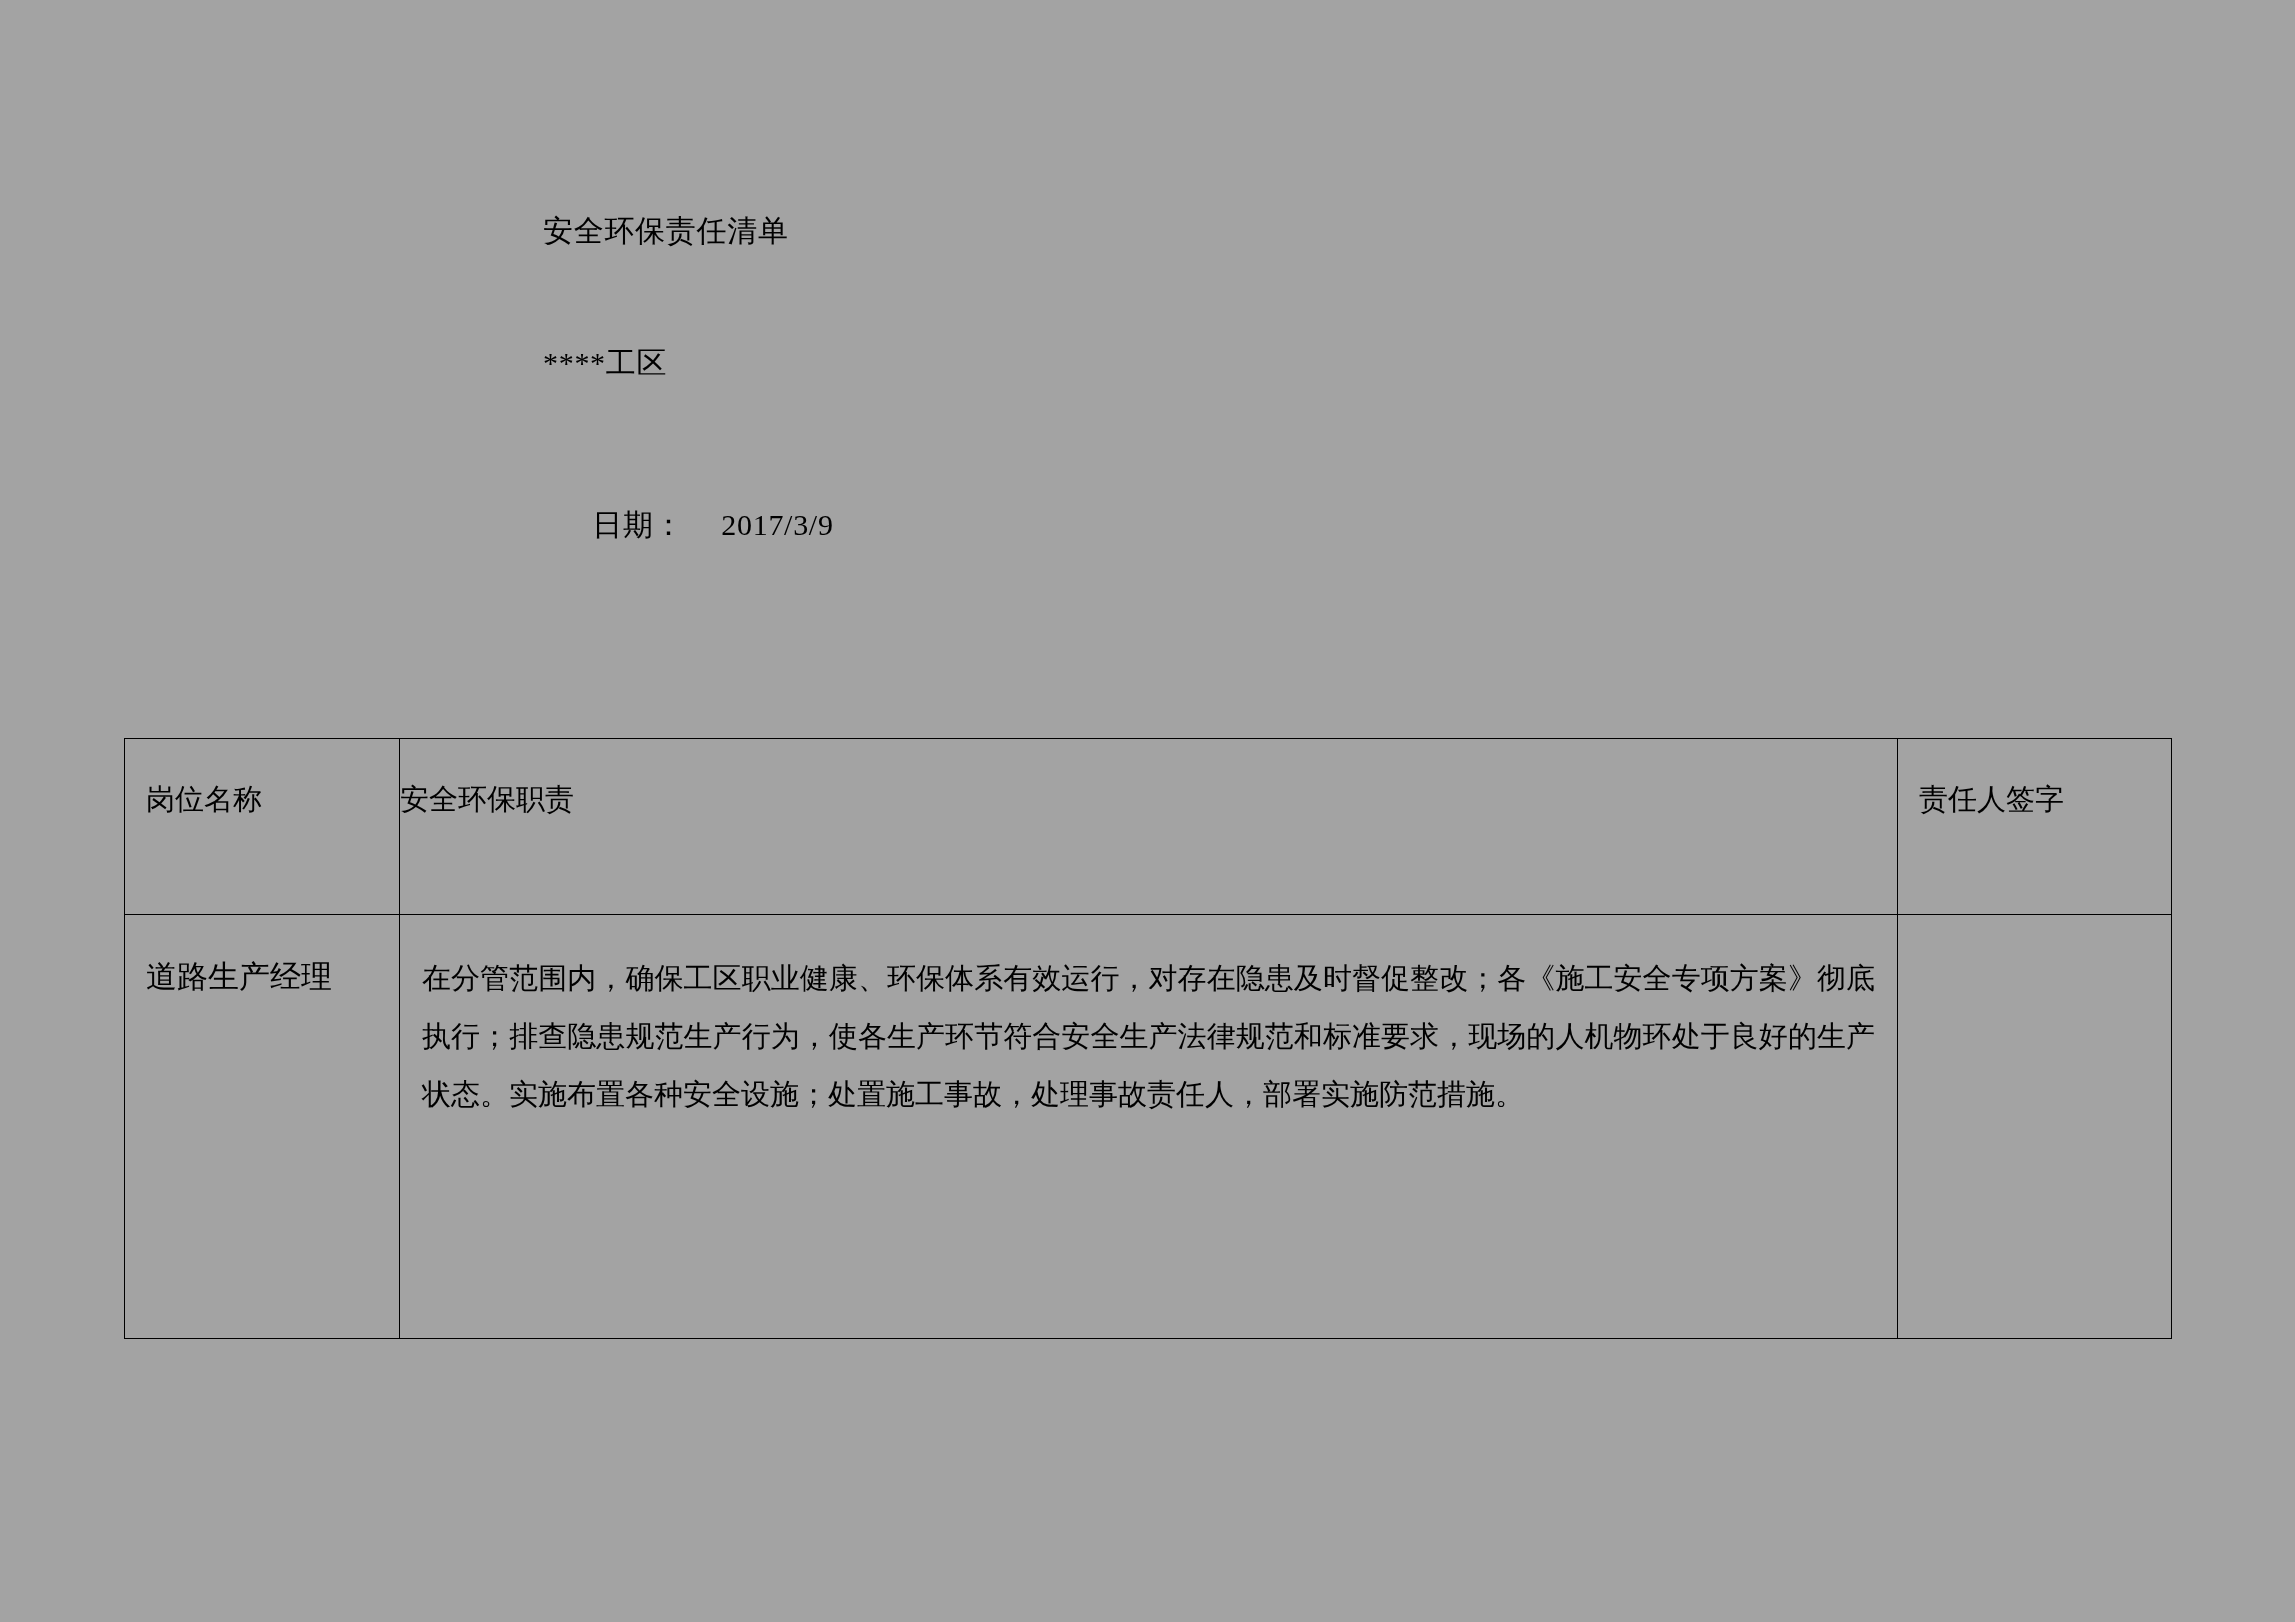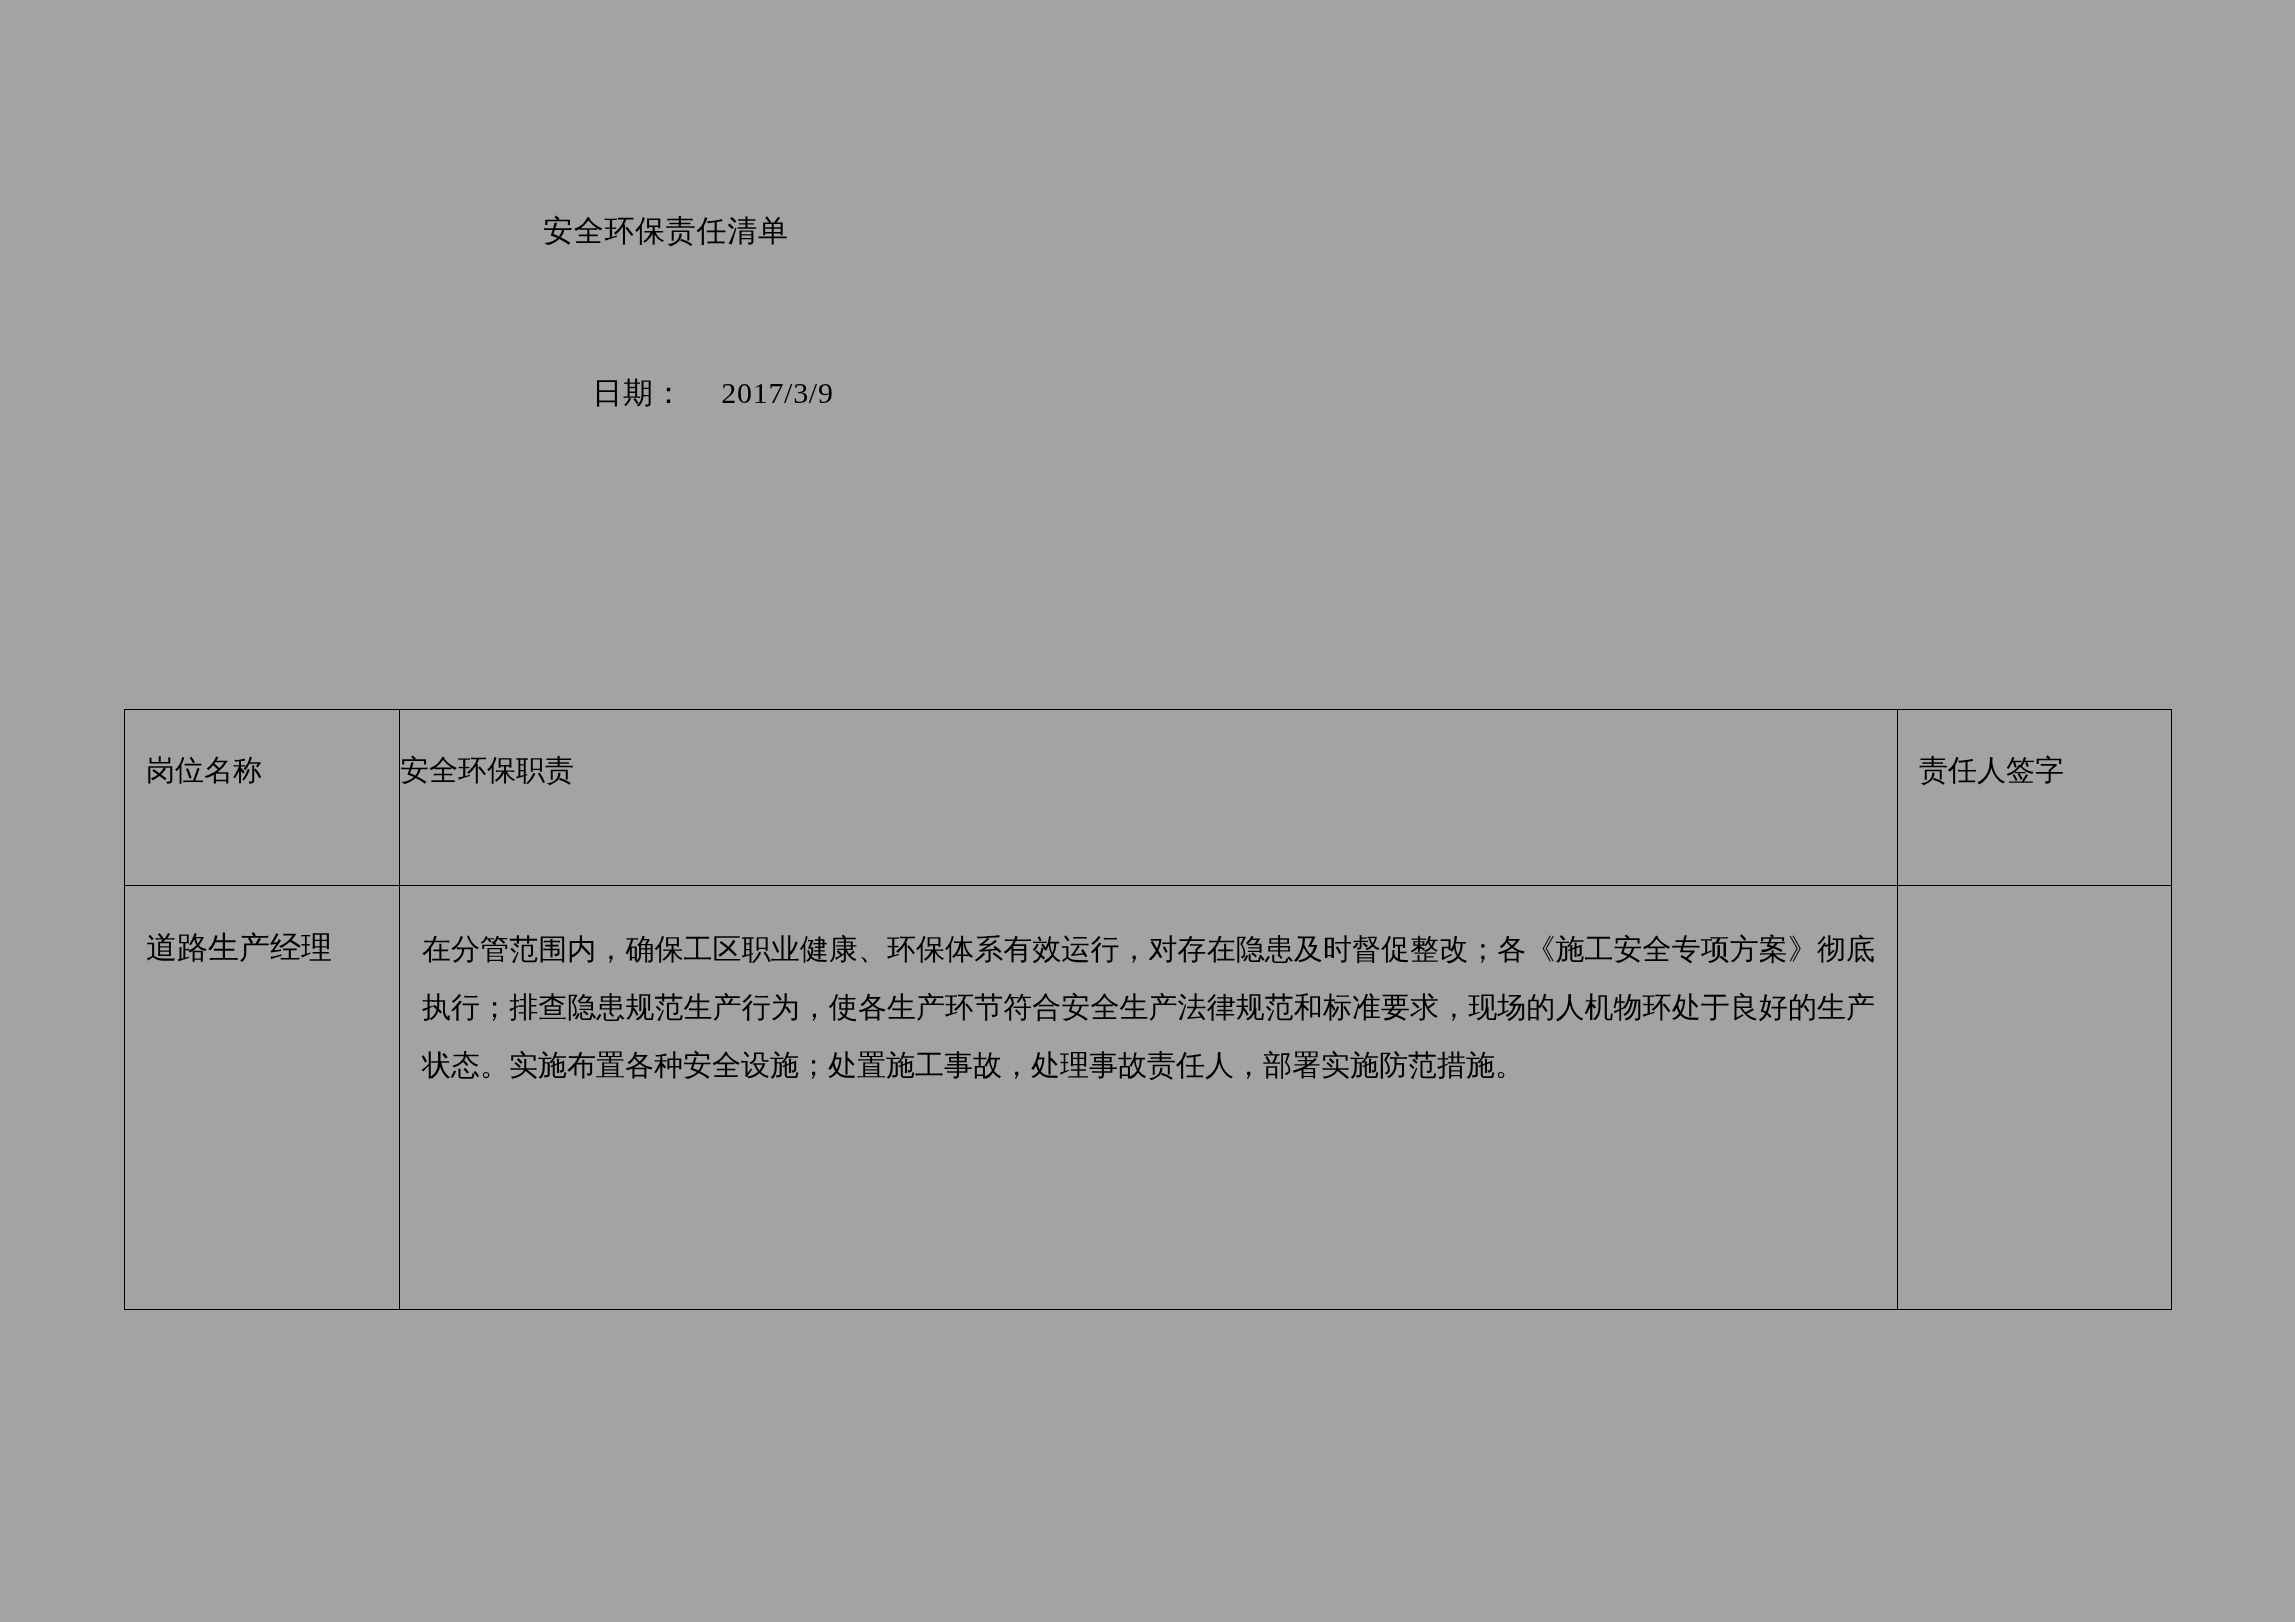--- a/index.html
+++ b/index.html
@@ -55,21 +55,21 @@
     font-family: Liberation Serif, serif;
   }
   .date-value {
     margin-left: 37px;
     font-size: 30px;
   }
 
   table.main-table {
     position: absolute;
     left: 124px;
-    top: 709px;
+    top: 738px;
     width: 2047px;
     border-collapse: collapse;
     table-layout: fixed;
   }
   table.main-table td {
     border: 1.3px solid #000000;
     vertical-align: top;
     padding: 0;
   }
   .col-post { width: 275px; }
@@ -123,20 +123,21 @@
     text-justify: inter-ideograph;
   }
 </style>
 </head>
 <body>
 
 <div class="page">
 
   <div class="header-block">
     <div class="header-line">安全环保责任清单</div>
+    <div class="header-line">****工区</div>
     <div class="header-line date-line">
       <span>日期：</span><span class="date-value">2017/3/9</span>
     </div>
   </div>
 
   <table class="main-table">
     <colgroup>
       <col class="col-post">
       <col class="col-duty">
       <col class="col-sign">

